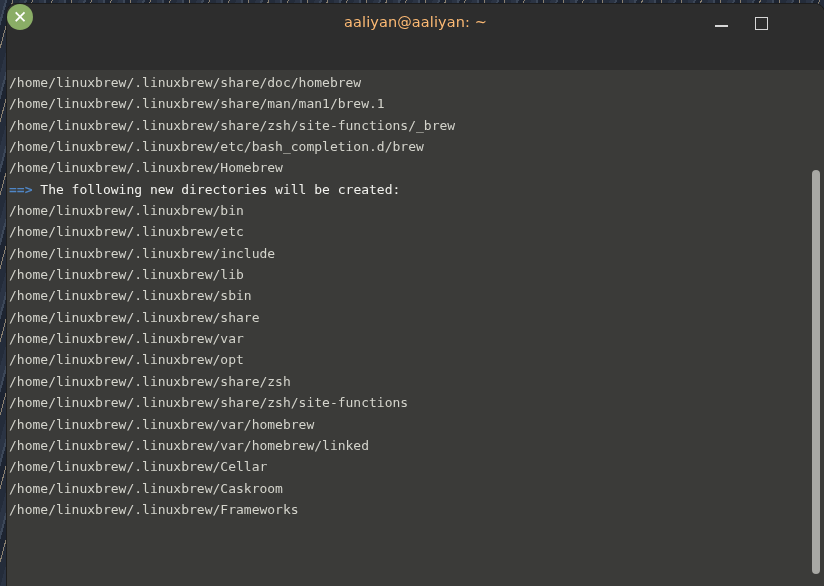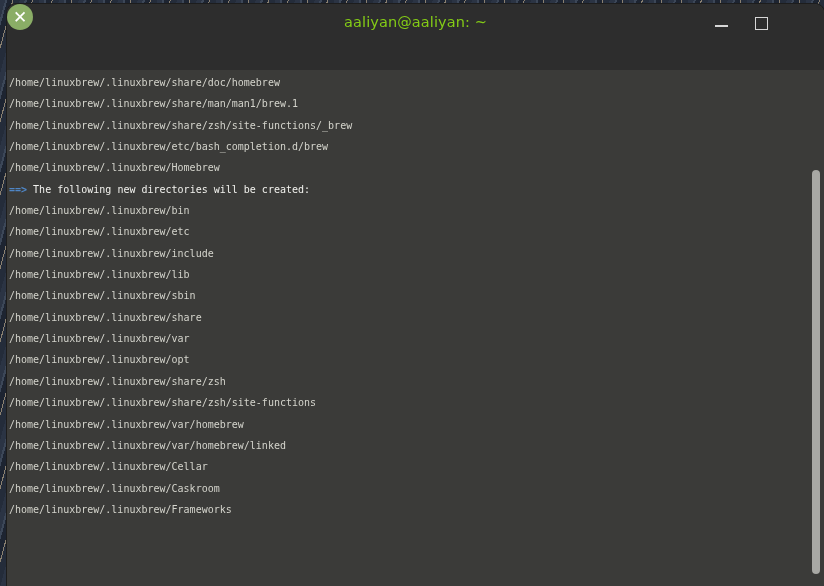--- a/index.html
+++ b/index.html
@@ -55,21 +55,21 @@
     height: 36px;
     background: #2d2d2d;
     border-top-left-radius: 9px;
     border-top-right-radius: 9px;
   }
   #window-title {
     position: absolute;
     left: 0; right: 0; top: 0;
     line-height: 36px;
     text-align: center;
-    color: #84cc16;
+    color: #fdba74;
     font-family: "DejaVu Sans", sans-serif;
     font-size: 14.5px;
     letter-spacing: .1px;
   }
   .win-btn {
     position: absolute;
     top: 9px;
     width: 20px;
     height: 20px;
     cursor: pointer;
@@ -134,21 +134,21 @@
     height: 516px;
     background: #3b3b39;
     overflow: hidden;
   }
   #terminal-output {
     position: absolute;
     left: 0;
     top: 2px;
     right: 22px;
     font-family: "DejaVu Sans Mono", monospace;
-    font-size: 10px;
+    font-size: 13px;
     line-height: 21.35px;
     white-space: pre;
   }
   .term-line {
     color: #d4d4cc;
     padding-left: 2px;
     white-space: pre;
     height: 21.35px;
   }
   .tok-blue {

